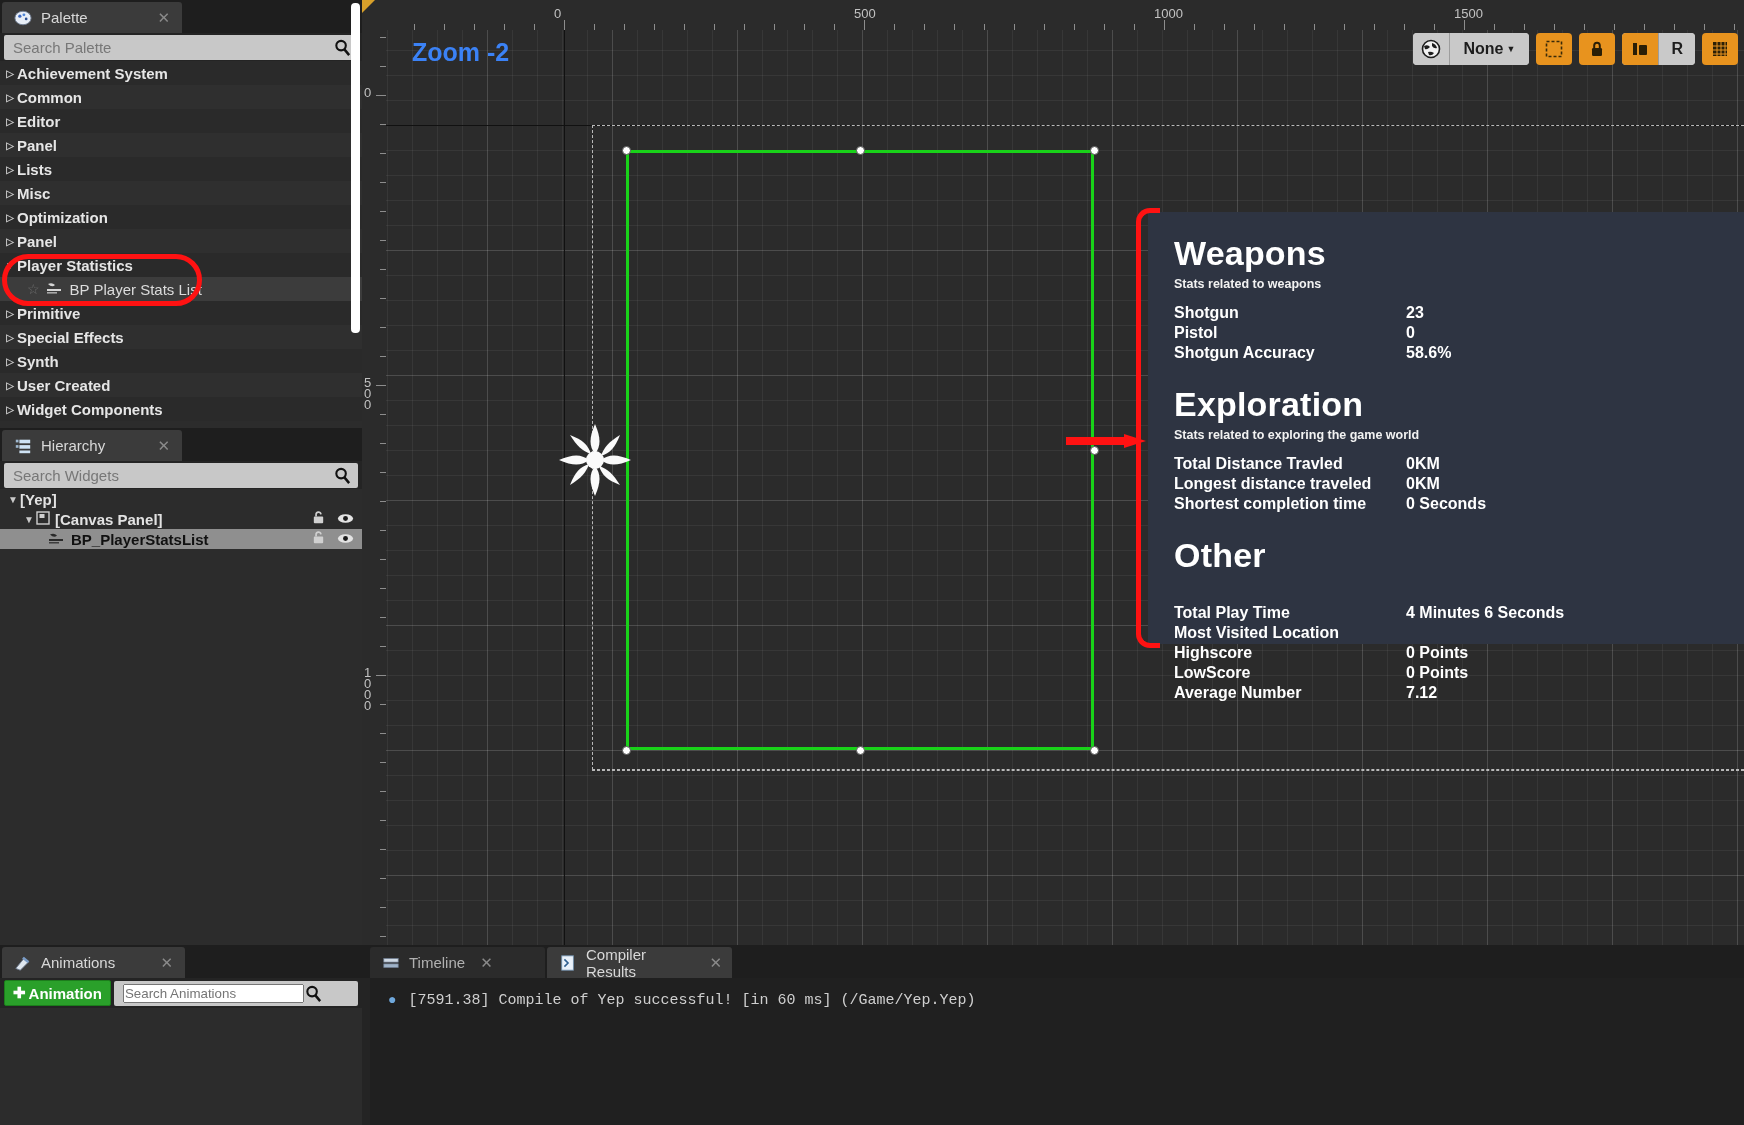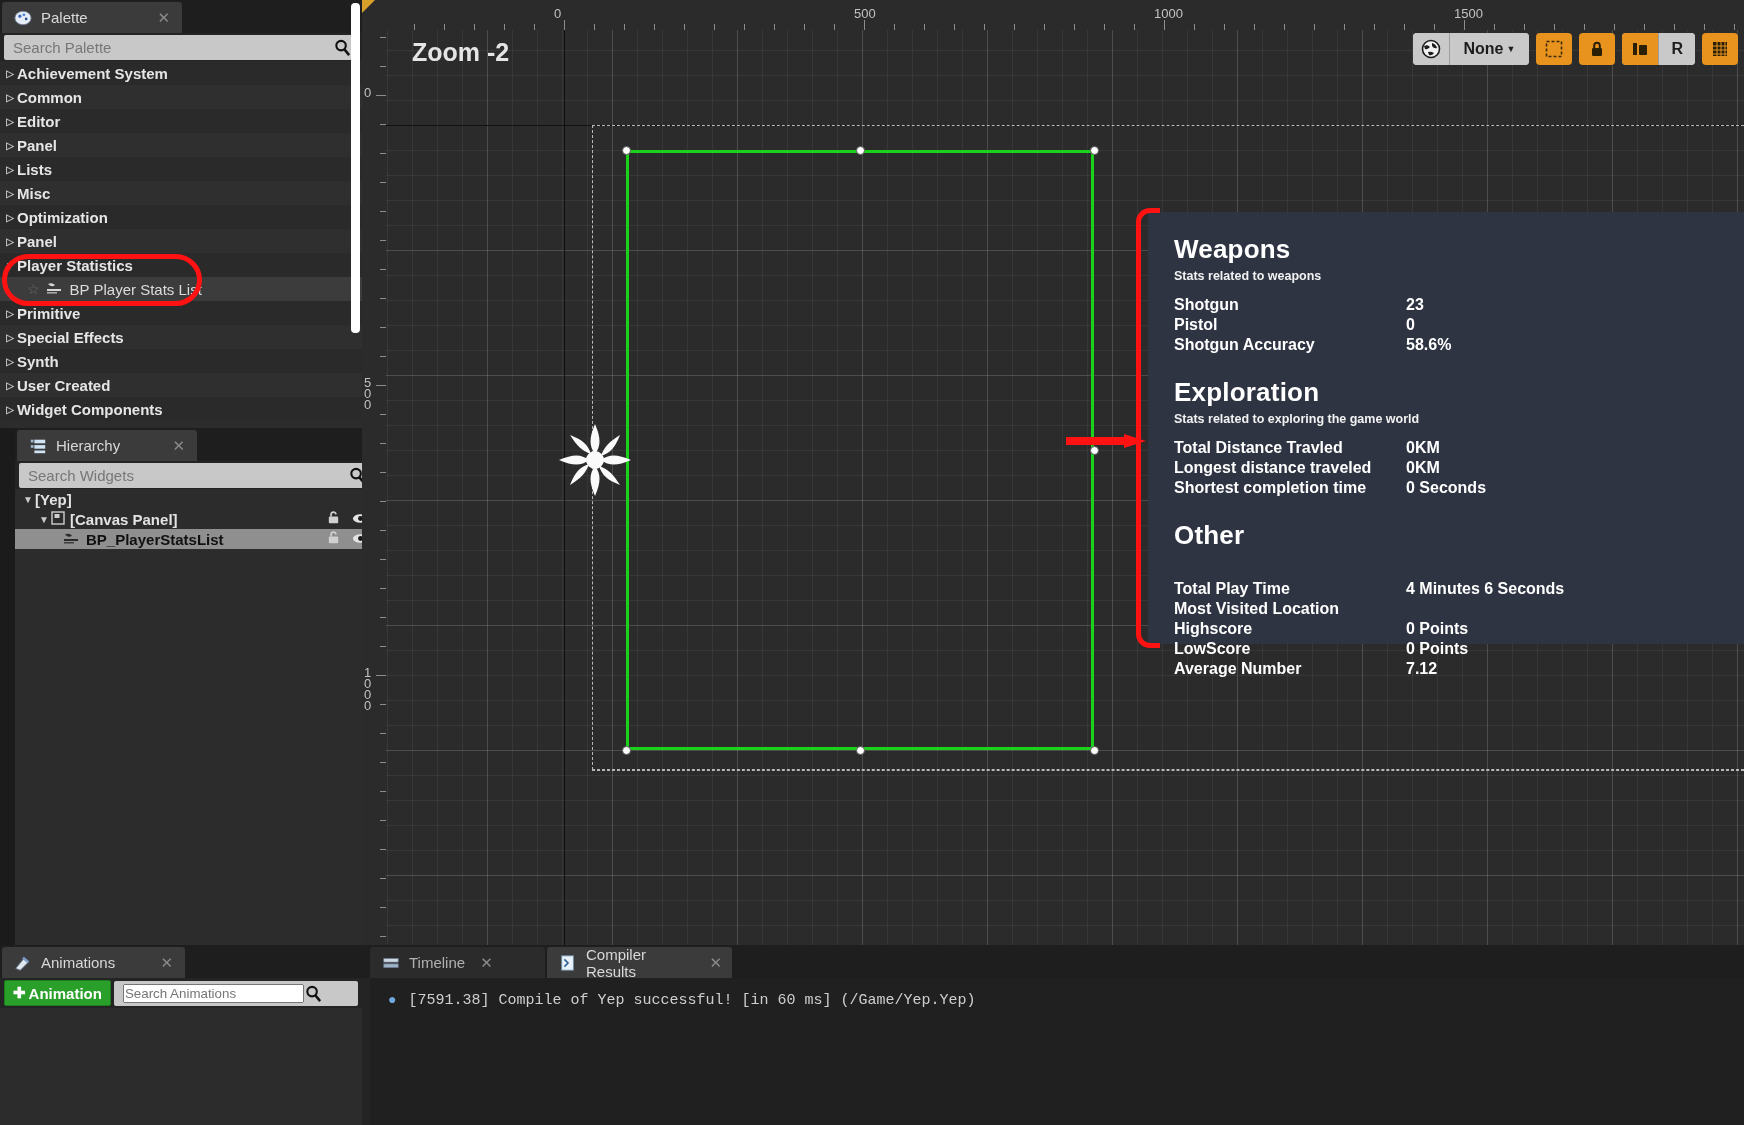--- a/index.html
+++ b/index.html
@@ -38,21 +38,21 @@
            background:#3c3c3c; color:#dcdcdc; font-size:15px; font-weight:normal; gap:6px; }
   .star { color:#6d6d6d; font-size:14px; }
   .pscroll { position:absolute; right:2px; top:3px; width:9px; height:330px;
              background:#fff; border-radius:4px; }
 
   
   #redoval { position:absolute; left:2px; top:254px; width:200px; height:52px;
              border:5px solid #ff1212; border-radius:26px; pointer-events:none; }
 
   
-  #hier { left:15px; top:428px; width:362px; height:517px; }
+  #hier { left:0; top:428px; width:362px; height:517px; }
   #hier-list { position:absolute; left:0; top:61px; right:0; bottom:0; background:#2c2c2c; }
   .hrow { height:20px; display:flex; align-items:center; color:#e2e2e2; font-size:15px;
           position:relative; }
   .hrow.sel { background:#8f8f8f; color:#111; }
   .hrow .lbl { font-weight:bold; }
   .hrow .icons { position:absolute; right:8px; display:flex; gap:11px; align-items:center; }
 
   
   #anims { left:0; top:945px; width:362px; height:180px; }
   #anim-bar { position:absolute; left:0; top:33px; right:0; height:30px;
@@ -81,21 +81,21 @@
   #grid { position:absolute; inset:0;
     background-image:
       linear-gradient(to right, rgba(255,255,255,.055) 1px, transparent 1px),
       linear-gradient(to bottom, rgba(255,255,255,.055) 1px, transparent 1px),
       linear-gradient(to right, rgba(255,255,255,.11) 1px, transparent 1px),
       linear-gradient(to bottom, rgba(255,255,255,.11) 1px, transparent 1px);
     background-size:25px 25px, 25px 25px, 125px 125px, 125px 125px;
     background-position:-24px 95px,-24px 95px,-24px 95px,-24px 95px; }
   #axis-v { position:absolute; left:178px; top:0; bottom:0; width:1px; background:#111; }
   #axis-h { position:absolute; top:95px; left:0; right:0; height:1px; background:#111; }
-  #zoomlabel { position:absolute; left:26px; top:8px; color:#e5e5e5; font-size:25px;
+  #zoomlabel { position:absolute; left:26px; top:8px; color:#3b82f6; font-size:25px;
                font-weight:bold; }
   #devinfo { position:absolute; left:26px; bottom:36px; color:#5d5d5d; font-size:22px;
              font-weight:bold; line-height:30px; }
 
   
   #safezone { position:absolute; left:206px; top:95px; width:1202px; height:645px;
               border:1px dashed #b9b9b9; }
   #safezone-b { position:absolute; left:206px; top:740px; right:0; height:0;
               border-top:1px dashed #b9b9b9; }
 
@@ -112,21 +112,21 @@
 
   
   #redbracket { position:absolute; left:750px; top:178px; width:24px; height:440px;
                 border:5px solid #ff1212; border-right:0;
                 border-top-left-radius:14px; border-bottom-left-radius:14px; }
   #redarrow { position:absolute; left:680px; top:404px; width:80px; height:14px; }
 
   
   #stats { position:absolute; left:762px; top:182px; right:0; height:432px;
            background:#2e3442; color:#fff; padding:22px 26px 0 26px; }
-  .s-h1 { font-size:26px; font-weight:bold; letter-spacing:.2px; }
+  .s-h1 { font-size:34px; font-weight:bold; letter-spacing:.2px; }
   .s-sub { font-size:12.5px; font-weight:bold; margin-top:4px; color:#f2f2f2; }
   .s-rows { margin-top:12px; }
   .s-row { display:flex; font-size:16px; font-weight:bold; line-height:20px; height:20px; }
   .s-row .k { width:232px; flex:0 0 232px; }
   .s-row .v { flex:1; }
   .s-gap { height:22px; }
 
   
   #ctoolbar { position:absolute; right:6px; top:33px; display:flex; align-items:flex-end;
               gap:7px; z-index:20; }

